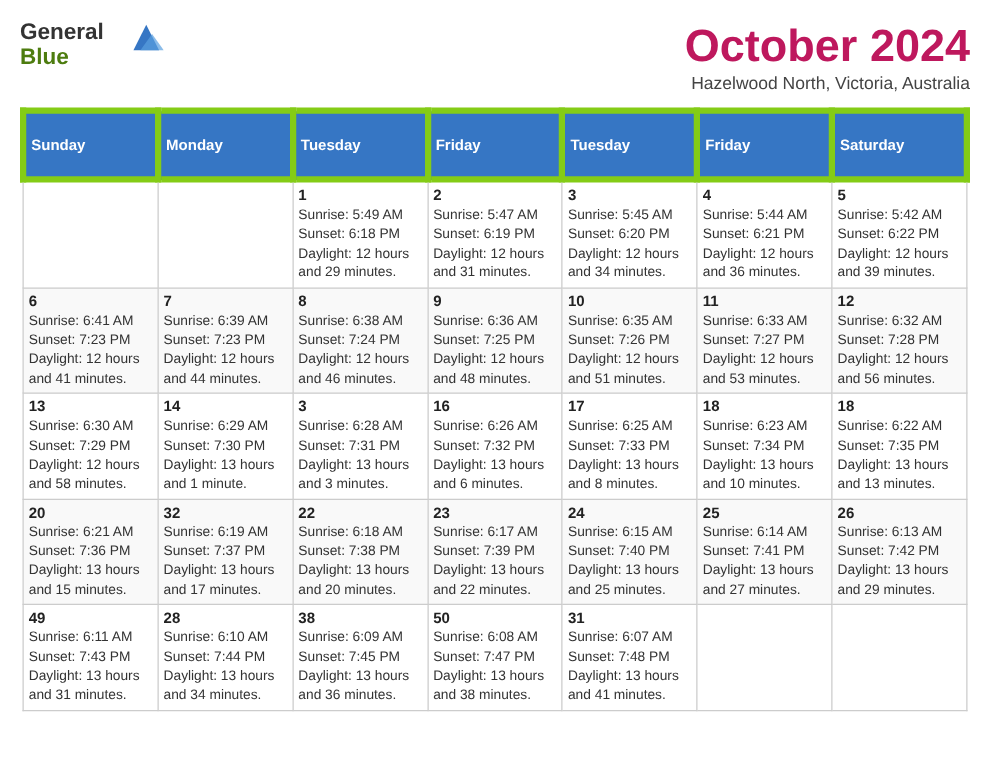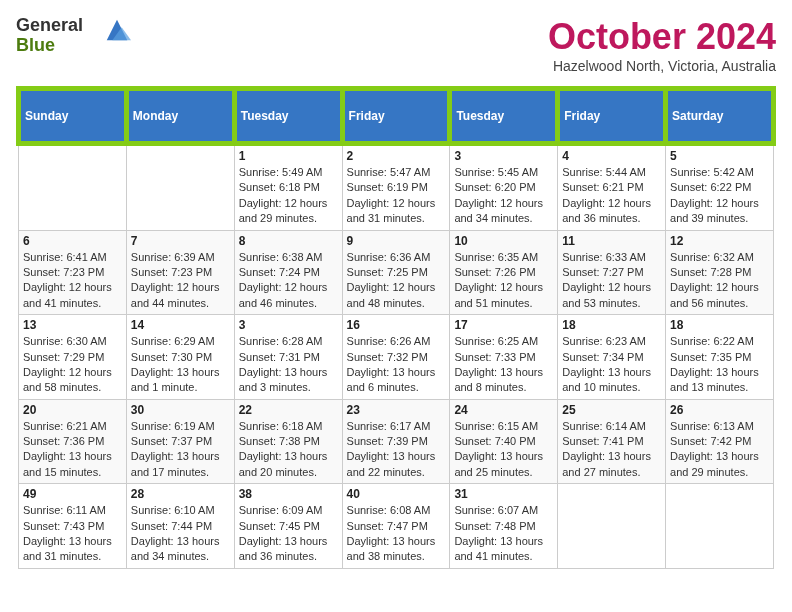--- a/index.html
+++ b/index.html
@@ -216,21 +216,21 @@
           <div class="day-number">18</div>
           <div class="day-info">Sunrise: 6:22 AM<br>Sunset: 7:35 PM<br>Daylight: 13 hours and 13 minutes.</div>
         </td>
       </tr>
       <tr>
         <td>
           <div class="day-number">20</div>
           <div class="day-info">Sunrise: 6:21 AM<br>Sunset: 7:36 PM<br>Daylight: 13 hours and 15 minutes.</div>
         </td>
         <td>
-          <div class="day-number">30</div>
+          <div class="day-number">32</div>
           <div class="day-info">Sunrise: 6:19 AM<br>Sunset: 7:37 PM<br>Daylight: 13 hours and 17 minutes.</div>
         </td>
         <td>
           <div class="day-number">22</div>
           <div class="day-info">Sunrise: 6:18 AM<br>Sunset: 7:38 PM<br>Daylight: 13 hours and 20 minutes.</div>
         </td>
         <td>
           <div class="day-number">23</div>
           <div class="day-info">Sunrise: 6:17 AM<br>Sunset: 7:39 PM<br>Daylight: 13 hours and 22 minutes.</div>
         </td>
@@ -254,21 +254,21 @@
         </td>
         <td>
           <div class="day-number">28</div>
           <div class="day-info">Sunrise: 6:10 AM<br>Sunset: 7:44 PM<br>Daylight: 13 hours and 34 minutes.</div>
         </td>
         <td>
           <div class="day-number">38</div>
           <div class="day-info">Sunrise: 6:09 AM<br>Sunset: 7:45 PM<br>Daylight: 13 hours and 36 minutes.</div>
         </td>
         <td>
-          <div class="day-number">40</div>
+          <div class="day-number">50</div>
           <div class="day-info">Sunrise: 6:08 AM<br>Sunset: 7:47 PM<br>Daylight: 13 hours and 38 minutes.</div>
         </td>
         <td>
           <div class="day-number">31</div>
           <div class="day-info">Sunrise: 6:07 AM<br>Sunset: 7:48 PM<br>Daylight: 13 hours and 41 minutes.</div>
         </td>
         <td class="empty-cell"></td>
         <td class="empty-cell"></td>
       </tr>
     </tbody>

